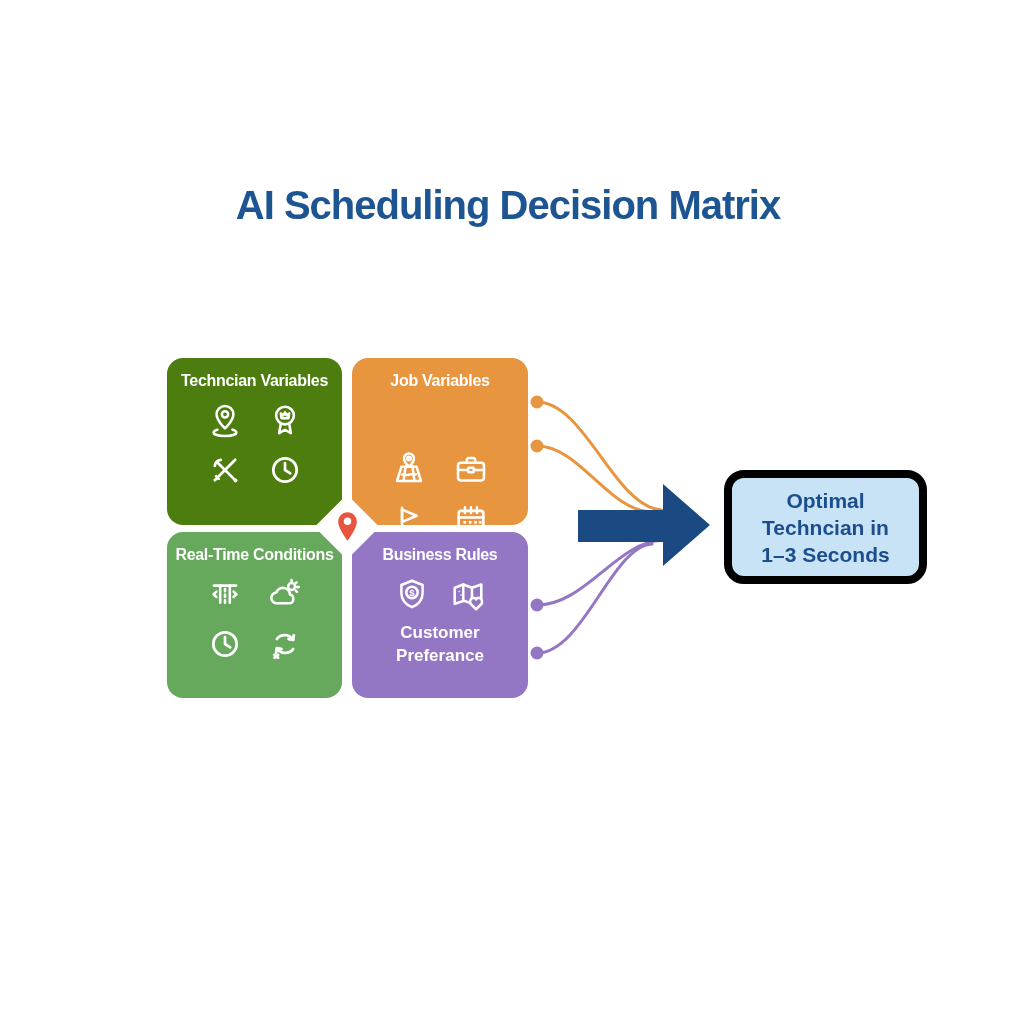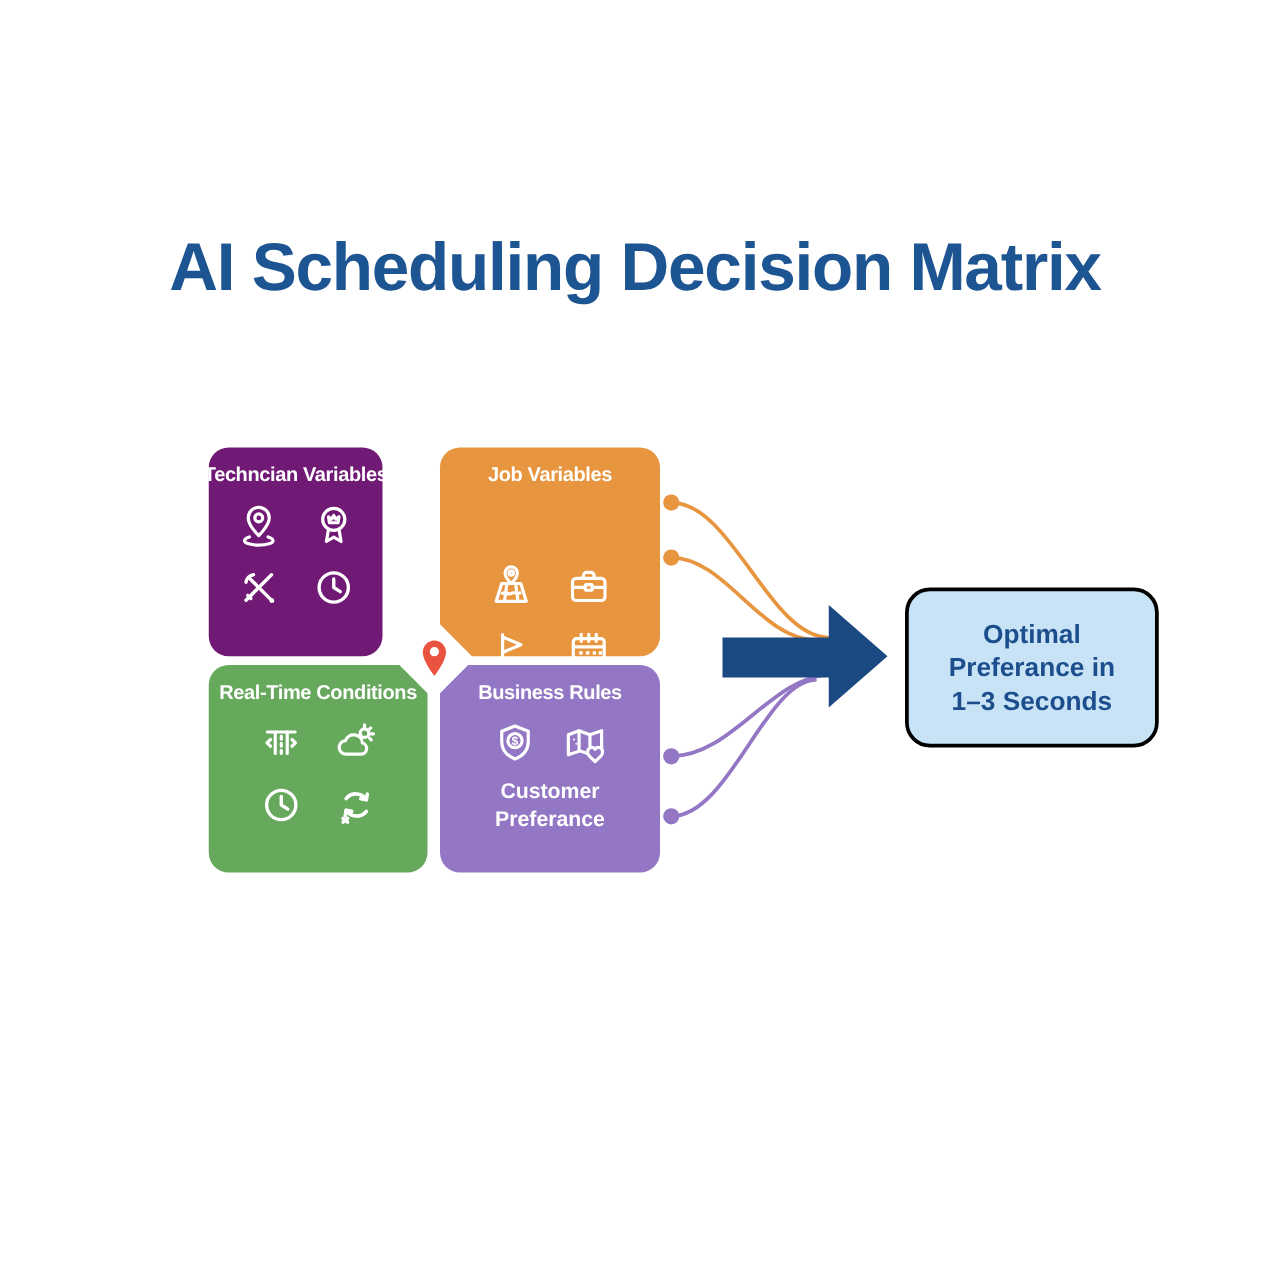--- a/index.html
+++ b/index.html
@@ -1,38 +1,38 @@
 <!DOCTYPE html>
 <html><head>
 <meta charset="utf-8">
 <style>
   html,body{margin:0;padding:0;background:#ffffff;}
   .canvas{position:relative;width:1024px;height:1024px;background:#ffffff;overflow:hidden;
           font-family:"Liberation Sans",sans-serif;}
   .title{position:absolute;left:0;top:183px;width:1016px;text-align:center;
-         font-size:54px;font-weight:700;letter-spacing:-1px;color:#1d5492;}
+         font-size:40px;font-weight:700;letter-spacing:-1px;color:#1d5492;}
   .quad{position:absolute;border-radius:16px;display:flex;flex-direction:column;align-items:center;}
-  .q-blue  {left:167px;top:358px;width:139px;height:167px;background:#701a75;}
+  .q-blue  {left:167px;top:358px;width:175px;height:167px;background:#4d7c0f;}
   .q-orange{left:352px;top:358px;width:176px;height:167px;background:#e8953f;gap:48px;}
   .q-green {left:167px;top:532px;width:175px;height:166px;background:#66a85c;}
   .q-purple{left:352px;top:532px;width:176px;height:166px;background:#9377c4;}
   .q-label{margin-top:14px;font-size:16px;font-weight:700;letter-spacing:-0.3px;
            color:#ffffff;white-space:nowrap;}
   .icon-grid{margin-top:12px;display:grid;grid-template-columns:auto auto;
              column-gap:24px;row-gap:14px;justify-items:center;align-items:center;}
   .icon{display:block;}
   .icon svg{display:block;}
   .sublabel{margin-top:8px;font-size:17px;font-weight:700;color:#ffffff;
             text-align:center;max-width:120px;line-height:1.35;}
   .diamond{position:absolute;left:324px;top:504px;width:46px;height:46px;background:#ffffff;
            transform:rotate(45deg);}
   .pin{position:absolute;left:337px;top:511px;}
   .overlay{position:absolute;left:500px;top:385px;}
-  .result-box{position:absolute;left:724px;top:470px;width:203px;height:128px;
-              background:#c7e3f5;border:3px solid #000000;border-radius:20px;
+  .result-box{position:absolute;left:724px;top:470px;width:203px;height:114px;
+              background:#c7e3f5;border:8px solid #000000;border-radius:20px;
               box-sizing:border-box;display:flex;flex-direction:column;
               justify-content:center;align-items:center;}
   .result-line{font-size:21px;font-weight:700;line-height:27px;color:#1c4e8e;text-align:center;}
 </style>
 </head>
 <body>
 
 <div class="canvas">
 
   <div class="title">AI Scheduling Decision Matrix</div>
@@ -199,17 +199,17 @@
       <circle cx="537" cy="402" r="6.5" fill="#e8953f"></circle>
       <circle cx="537" cy="446" r="6.5" fill="#e8953f"></circle>
       <circle cx="537" cy="605" r="6.5" fill="#9377c4"></circle>
       <circle cx="537" cy="653" r="6.5" fill="#9377c4"></circle>
     </g>
     <path d="M578 510 H663 V484 L710 525 L663 566 V542 H578 Z" fill="#1b4a82"></path>
   </svg>
 
   <div class="result-box">
     <div class="result-line">Optimal</div>
-    <div class="result-line">Preferance in</div>
+    <div class="result-line">Techncian in</div>
     <div class="result-line">1–3 Seconds</div>
   </div>
 
 </div>
 
 </body></html>

